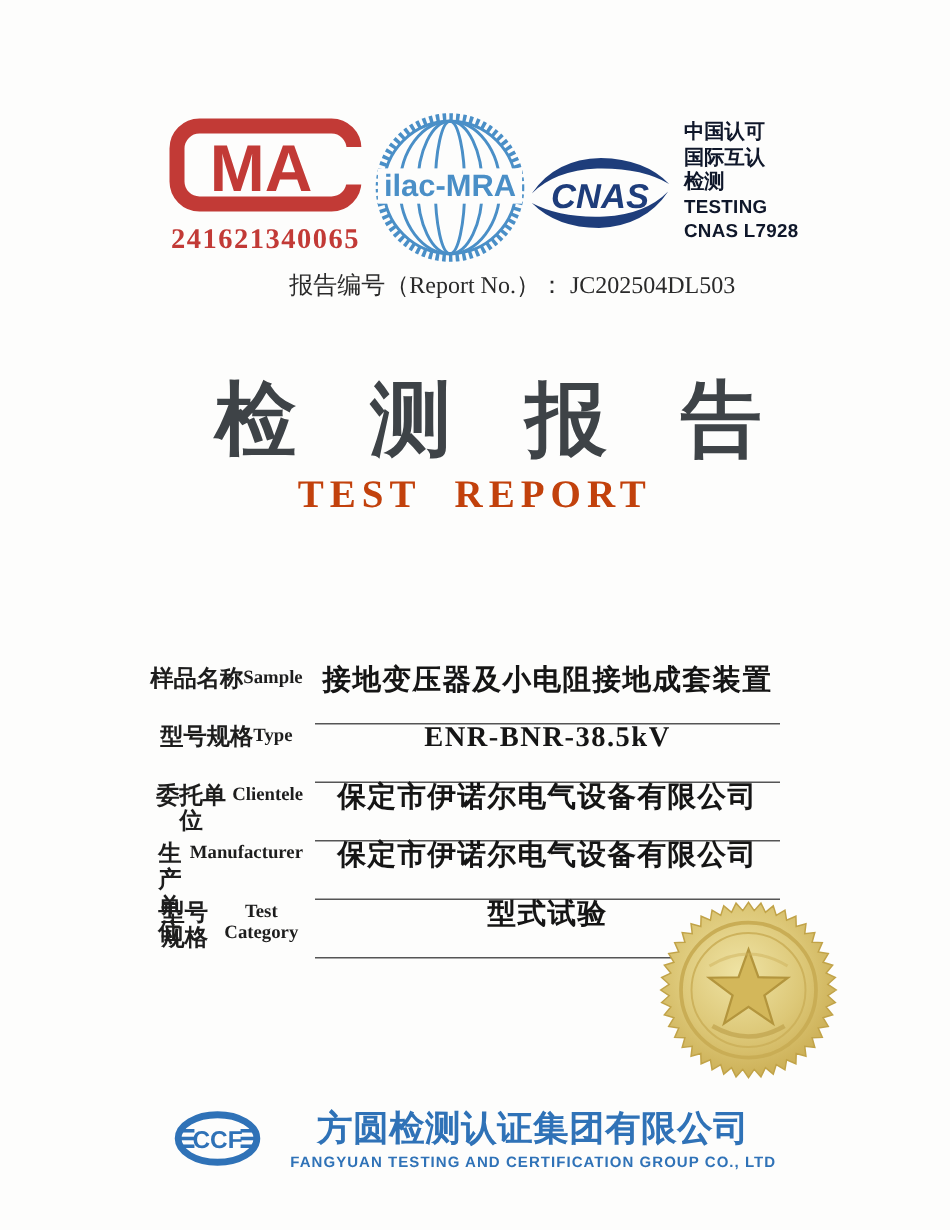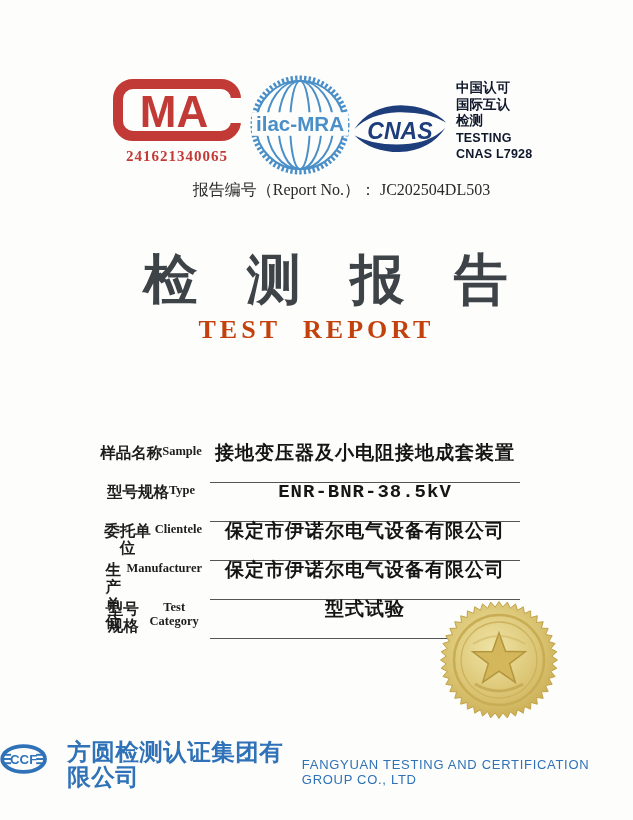--- a/index.html
+++ b/index.html
@@ -7,21 +7,21 @@
     width:633px;height:820px;position:relative;overflow:hidden;
     background:#fdfdfc;
     font-family:"Liberation Sans", sans-serif;
     -webkit-font-smoothing:antialiased;
   }
   .abs{position:absolute;}
 
   
   #cma-block{left:110px;top:78px;width:134px;text-align:center;}
   #cma-number{
-    margin-top:2px;color:#c23a36;font-weight:bold;font-size:15px;
+    margin-top:2px;color:#c23a36;font-weight:bold;font-size:19px;
     letter-spacing:1px;font-family:"Liberation Serif", serif;
   }
   #ilac-block{left:249px;top:74px;width:102px;height:102px;}
   #cnas-block{left:352px;top:88px;width:96px;height:82px;}
   #cnas-text{left:456px;top:80px;line-height:16.5px;color:#0f172a;}
   #cnas-text .cn{font-size:13.5px;font-weight:bold;}
   #cnas-text .en{font-size:12.5px;font-weight:bold;letter-spacing:.2px;}
 
   
   #report-line{
@@ -46,40 +46,40 @@
   .row{display:flex;height:39px;}
   .row .lbl{
     width:102px;flex:0 0 102px;display:flex;
     justify-content:center;text-align:center;color:#1d1d1d;line-height:1.12;
   }
   .lbl .cn{font-size:15.5px;font-weight:bold;}
   .lbl .en{font-size:12.5px;font-weight:bold;font-family:"Liberation Serif", serif;}
   .row .val{
     flex:1;margin-left:8px;border-bottom:1.6px solid #555;
     display:flex;align-items:center;justify-content:center;
-    font-family:Liberation Mono, monospace;font-weight:bold;
+    font-family:Liberation Serif, serif;font-weight:bold;
     font-size:19px;color:#151515;padding-bottom:21px;letter-spacing:1px;
   }
 
   
   #seal{left:439px;top:600px;width:120px;height:120px;z-index:5;}
 
   
   #footer{
     left:0;right:0;top:740px;display:flex;justify-content:center;
     align-items:flex-start;gap:20px;
   }
-  #footer-texts{display:flex;align-items:center;}
+  #footer-texts{display:flex;flex-direction:column;align-items:center;}
   #footer-cn{
     color:#2f72b7;font-weight:900;font-size:23.5px;letter-spacing:.5px;
     line-height:1.05;
   }
   #footer-en{
-    color:#2f72b7;font-weight:normal;font-size:13px;letter-spacing:.7px;
-    margin-top:15px;
+    color:#2f72b7;font-weight:bold;font-size:10px;letter-spacing:.7px;
+    margin-top:5px;
   }
   svg text{font-family:"Liberation Sans", sans-serif;}
 </style>
 </head>
 <body>
 
 <div class="abs" id="cma-block">
   <svg width="130" height="64" viewBox="0 0 130 64">
     <rect x="6" y="6" width="118" height="52" rx="15" fill="none" stroke="#c23a36" stroke-width="10"></rect>
     <rect x="112" y="20" width="20" height="25" fill="#fdfdfc"></rect>

